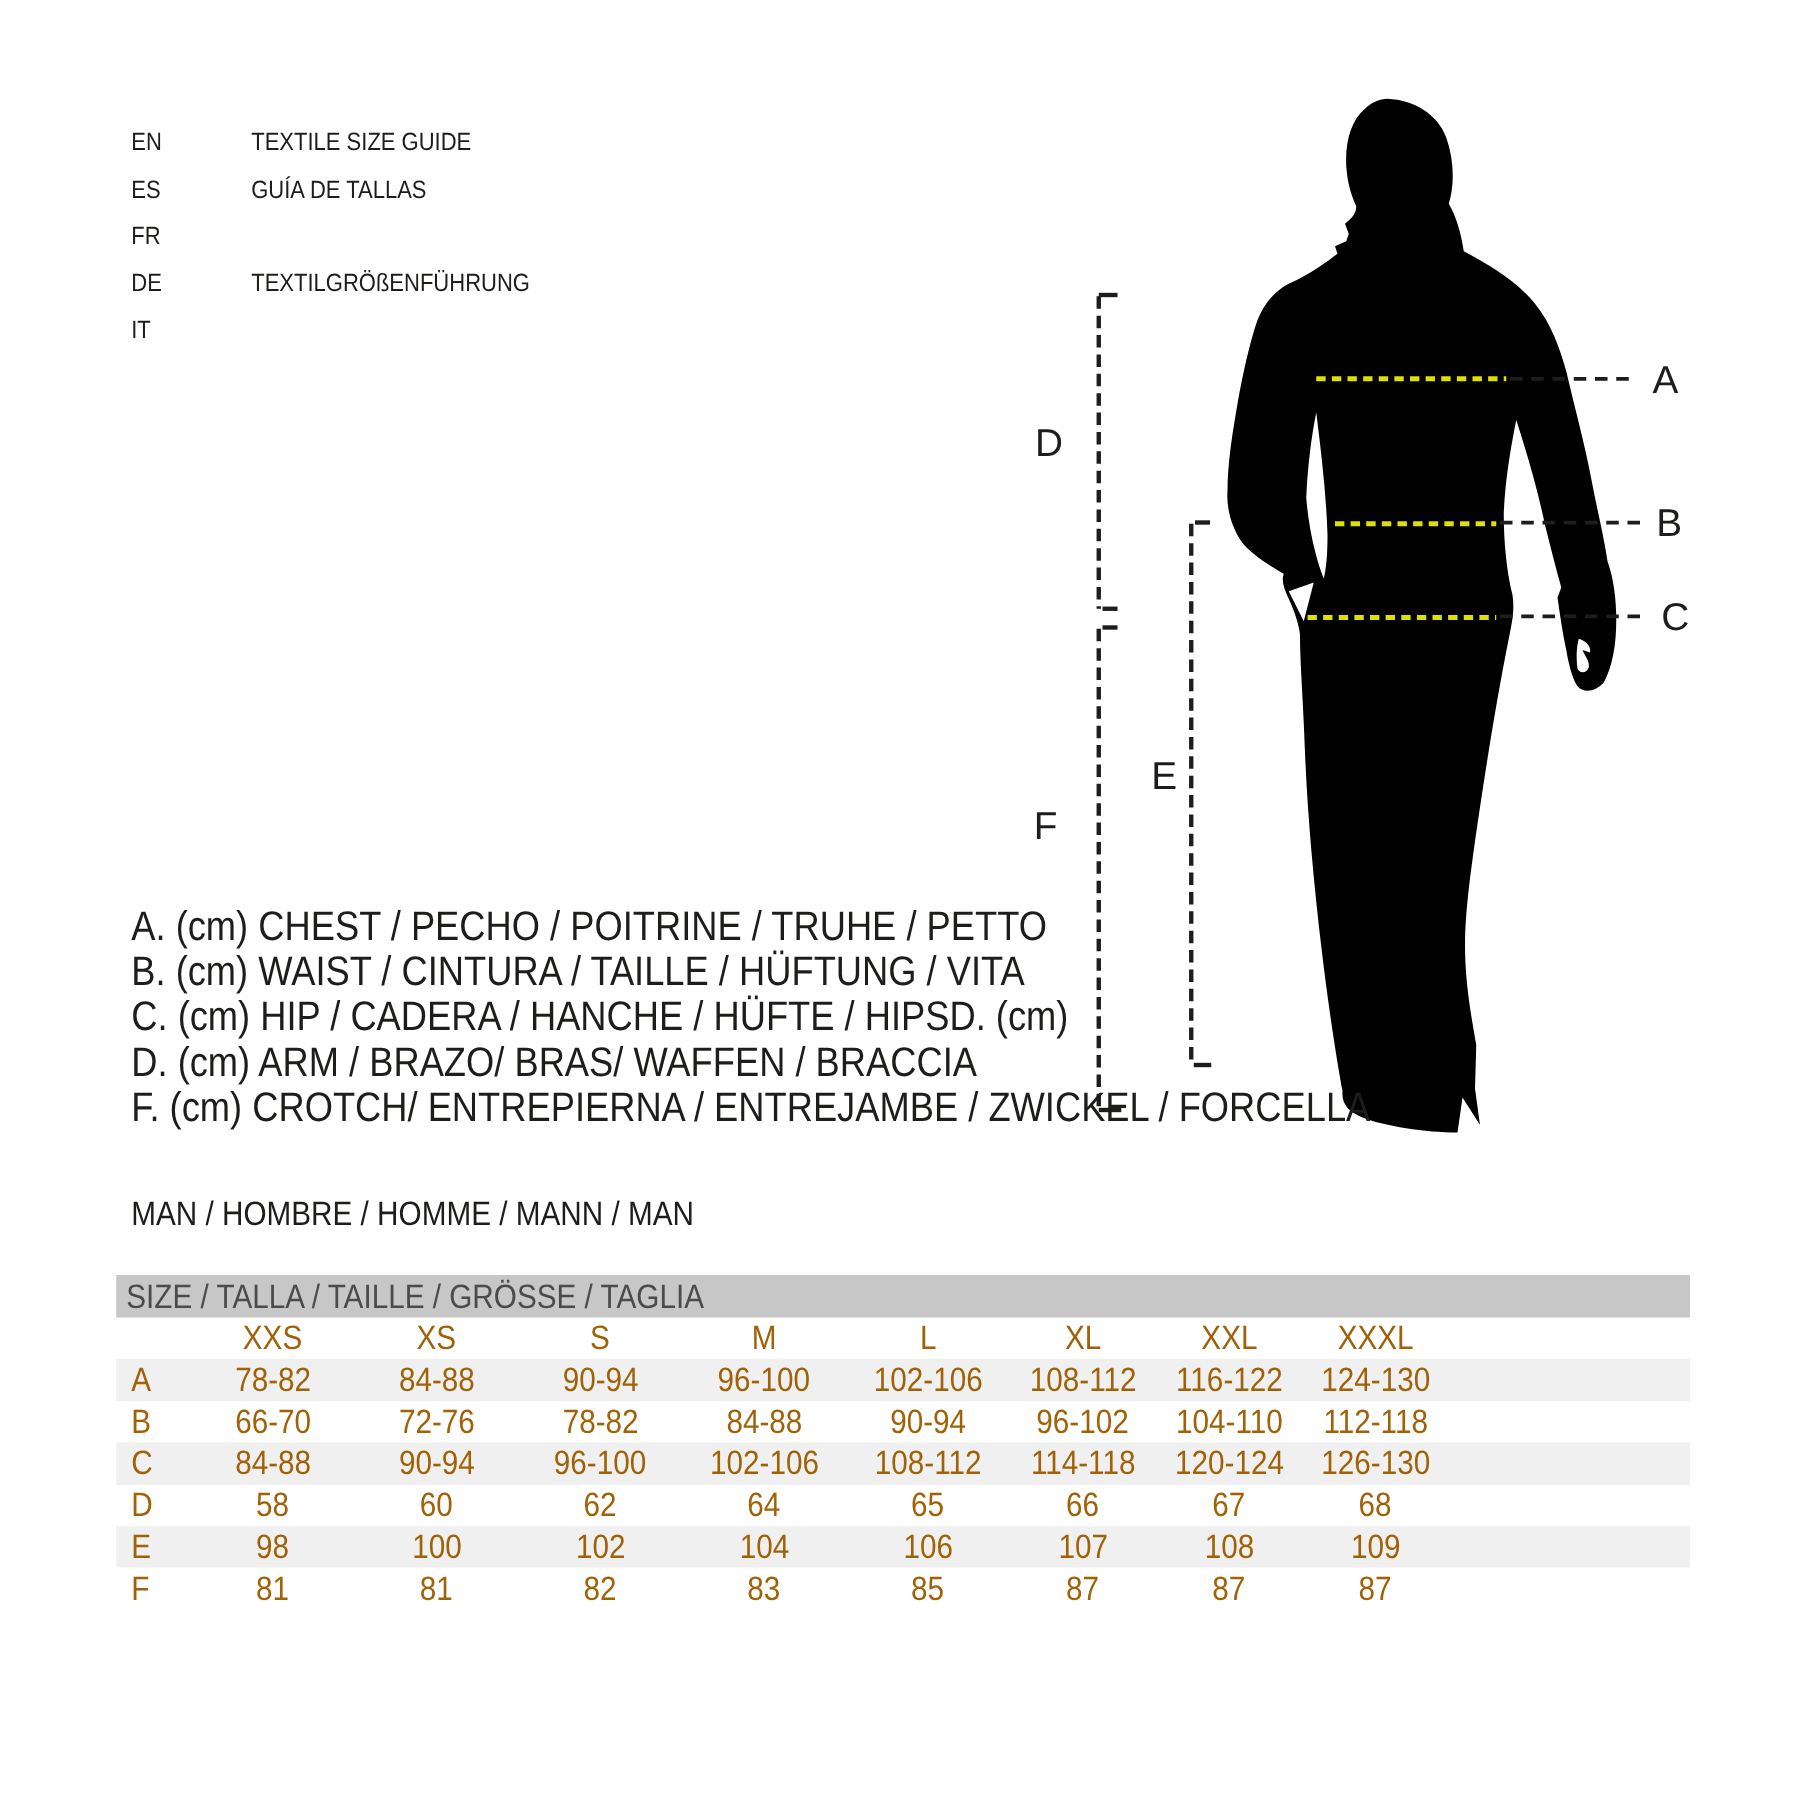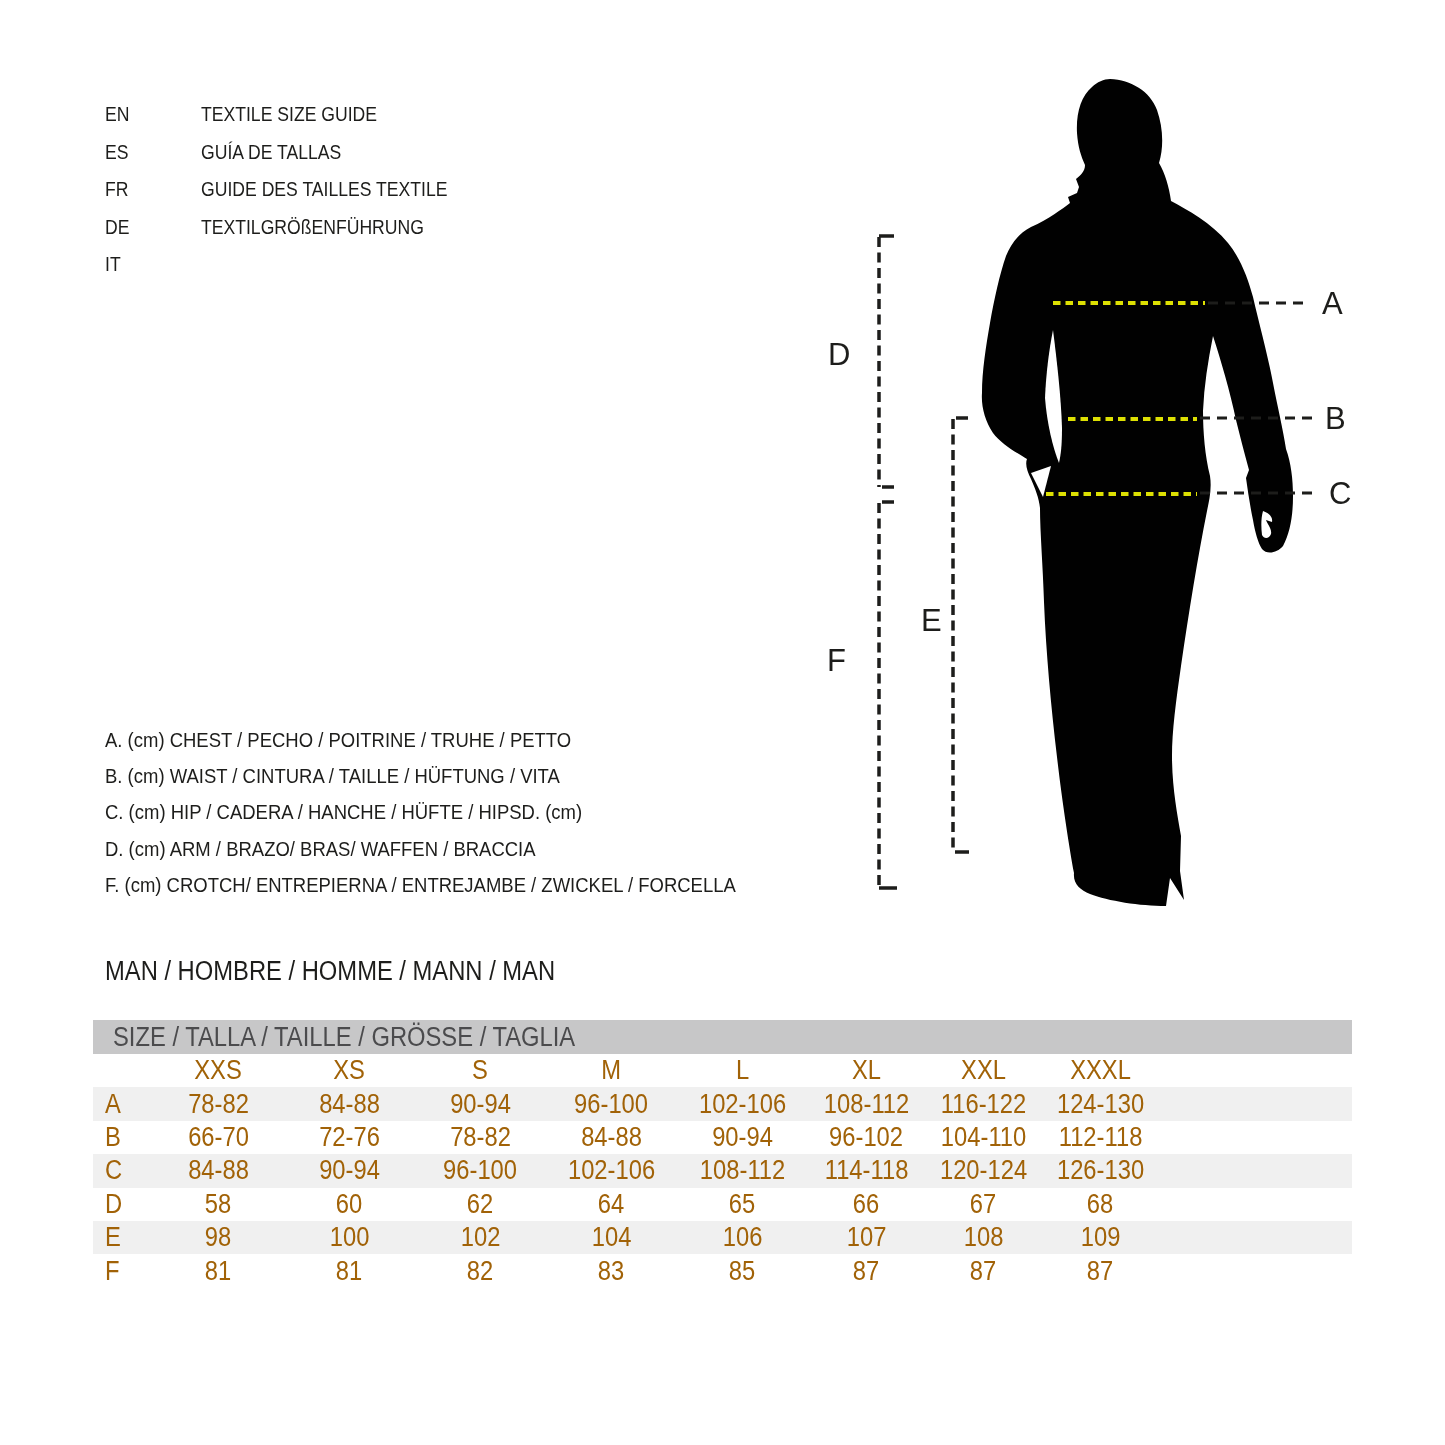--- a/index.html
+++ b/index.html
@@ -14,28 +14,28 @@
   .lang-block{position:absolute;left:105px;top:96px;}
   .lang-row{display:flex;height:37.5px;align-items:center;font-size:20px;font-weight:500;}
   .lang-code{width:96px;flex:0 0 96px;}
   .lang-title{flex:0 0 auto;}
 
   
   .figure{position:absolute;left:0;top:0;width:1445px;height:1445px;}
 
   
   .measure-block{position:absolute;left:105px;top:722px;}
-  .measure-line{height:36.2px;display:flex;align-items:center;font-size:21px;font-weight:500;}
+  .measure-line{height:36.2px;display:flex;align-items:flex-start;font-size:33px;font-weight:500;}
   .man-line{position:absolute;left:105px;top:956px;height:34px;display:flex;align-items:flex-start;font-size:27px;font-weight:500;}
 
   
   .size-table{position:absolute;left:93px;top:1020px;width:1259px;}
   .size-table-header{
     height:34px;background:#c7c7c8;color:#4b4b4d;display:flex;align-items:center;
-    padding-left:20px;font-size:27px;box-sizing:border-box;
+    padding-left:8px;font-size:27px;box-sizing:border-box;
   }
   .t-row{display:grid;grid-template-columns:60px 131px 131px 131px 131px 131px 117px 117px 117px 1fr;
     height:33.4px;align-items:center;color:#a16207;font-size:27px;}
   .t-row.stripe{background:#f0f0f0;}
   .t-label{padding-left:12px;text-align:left;}
   .t-cell{text-align:center;}
 </style>
 </head>
 <body>
 
@@ -45,21 +45,20 @@
     <div class="lang-row">
       <span class="lang-code"><span class="cond">EN</span></span>
       <span class="lang-title"><span class="cond">TEXTILE SIZE GUIDE</span></span>
     </div>
     <div class="lang-row">
       <span class="lang-code"><span class="cond">ES</span></span>
       <span class="lang-title"><span class="cond">GUÍA DE TALLAS</span></span>
     </div>
     <div class="lang-row">
       <span class="lang-code"><span class="cond">FR</span></span>
-      <span class="lang-title"><span class="cond">GUIDE DES TAILLES TEXTILE</span></span>
     </div>
     <div class="lang-row">
       <span class="lang-code"><span class="cond">DE</span></span>
       <span class="lang-title"><span class="cond">TEXTILGRÖßENFÜHRUNG</span></span>
     </div>
     <div class="lang-row">
       <span class="lang-code"><span class="cond">IT</span></span>
     </div>
   </div>
 

